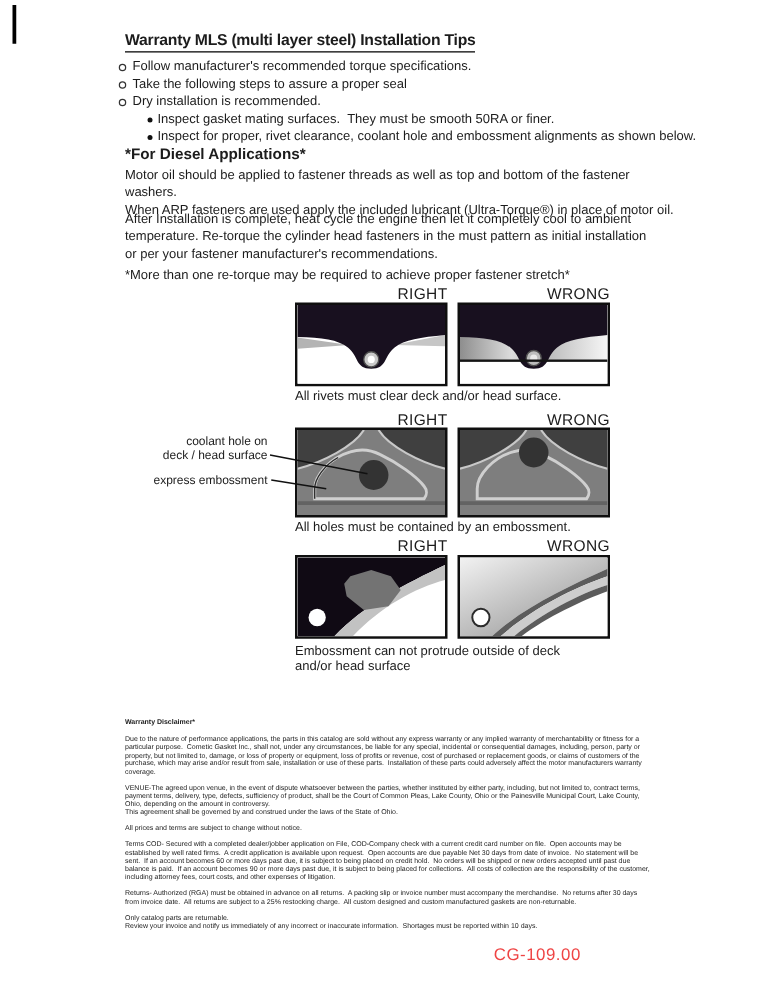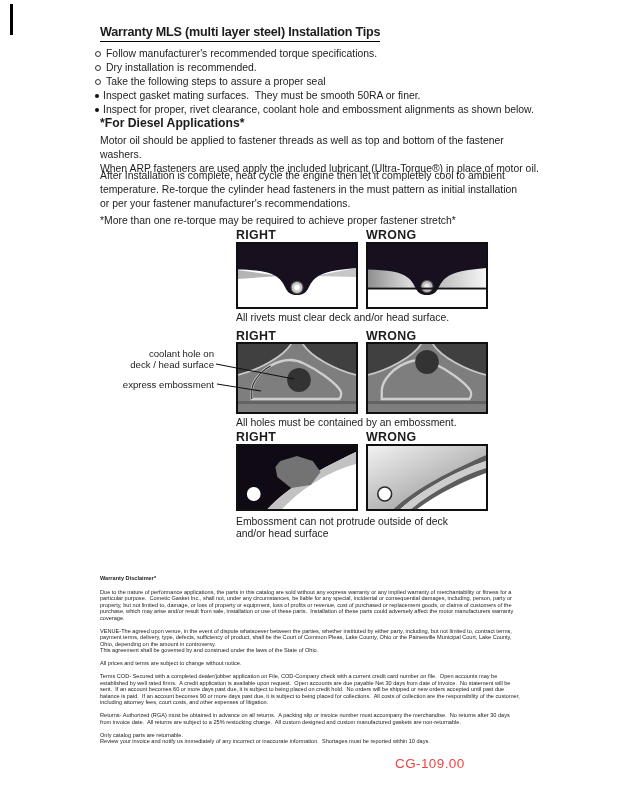--- a/index.html
+++ b/index.html
@@ -10,25 +10,25 @@
   }
   .pre{white-space:pre-wrap;}
   .edge-mark{position:absolute;left:10px;top:4px;width:3px;height:31px;background:#000;}
   .title{
     position:absolute;left:100px;top:25px;font-size:12.6px;font-weight:bold;
     letter-spacing:-0.2px;border-bottom:1.6px solid #000;padding-bottom:2px;
   }
   .tips{position:absolute;left:95px;top:47px;font-size:10.4px;line-height:14px;width:470px;}
   .brow{display:flex;align-items:center;}
   .bmark-o{width:4px;height:4px;border:1px solid #333;border-radius:50%;margin:0 5px 1px 0;flex:none;align-self:center;}
-  .brow.sub{}
+  .brow.sub{margin-left:23px;}
   .bmark-f{width:4px;height:4px;background:#111;border-radius:50%;margin:0 4px 1px 0;flex:none;align-self:center;}
   .diesel-h{position:absolute;left:100px;top:116px;font-size:12.2px;font-weight:bold;}
   .body-par{position:absolute;left:100px;font-size:10.4px;line-height:14.2px;width:440px;}
-  .dlabel{position:absolute;width:122px;text-align:left;font-weight:bold;font-size:12.4px;letter-spacing:0.3px;}
+  .dlabel{position:absolute;width:122px;text-align:right;font-weight:normal;font-size:12.4px;letter-spacing:0.3px;}
   .dbox{position:absolute;width:122px;border:2px solid #0f0f0f;box-sizing:border-box;background:#fff;}
   .dbox svg{display:block;width:100%;height:100%;}
   .h67{height:67px;} .h72{height:72px;}
   .dcaption{position:absolute;left:236px;font-size:10.4px;line-height:12px;}
   .callouts{position:absolute;left:95px;width:119px;text-align:right;font-size:9.6px;line-height:11px;}
   .lines-overlay{position:absolute;left:0;top:0;width:618px;height:800px;pointer-events:none;}
   .disclaimer{position:absolute;left:100px;top:575px;width:420px;font-size:5.6px;line-height:6.5px;}
   .disclaimer .dh{font-weight:bold;margin:0 0 7px 0;}
   .disclaimer p{margin:0 0 6.5px 0;}
   .footer-code{position:absolute;left:395px;top:756px;font-size:13.5px;letter-spacing:0.4px;color:#ef4444;}
@@ -42,25 +42,25 @@
 
   <div class="title pre">Warranty MLS (multi layer steel) Installation Tips</div>
 
   <div class="tips">
     <div class="brow">
       <span class="bmark-o"></span>
       <span class="pre">Follow manufacturer's recommended torque specifications.</span>
     </div>
     <div class="brow">
       <span class="bmark-o"></span>
-      <span class="pre">Dry installation is recommended.</span>
+      <span class="pre">Take the following steps to assure a proper seal</span>
     </div>
     <div class="brow">
       <span class="bmark-o"></span>
-      <span class="pre">Take the following steps to assure a proper seal</span>
+      <span class="pre">Dry installation is recommended.</span>
     </div>
     <div class="brow sub">
       <span class="bmark-f"></span>
       <span class="pre">Inspect gasket mating surfaces.  They must be smooth 50RA or finer.</span>
     </div>
     <div class="brow sub">
       <span class="bmark-f"></span>
       <span class="pre">Inspect for proper, rivet clearance, coolant hole and embossment alignments as shown below.</span>
     </div>
   </div>

